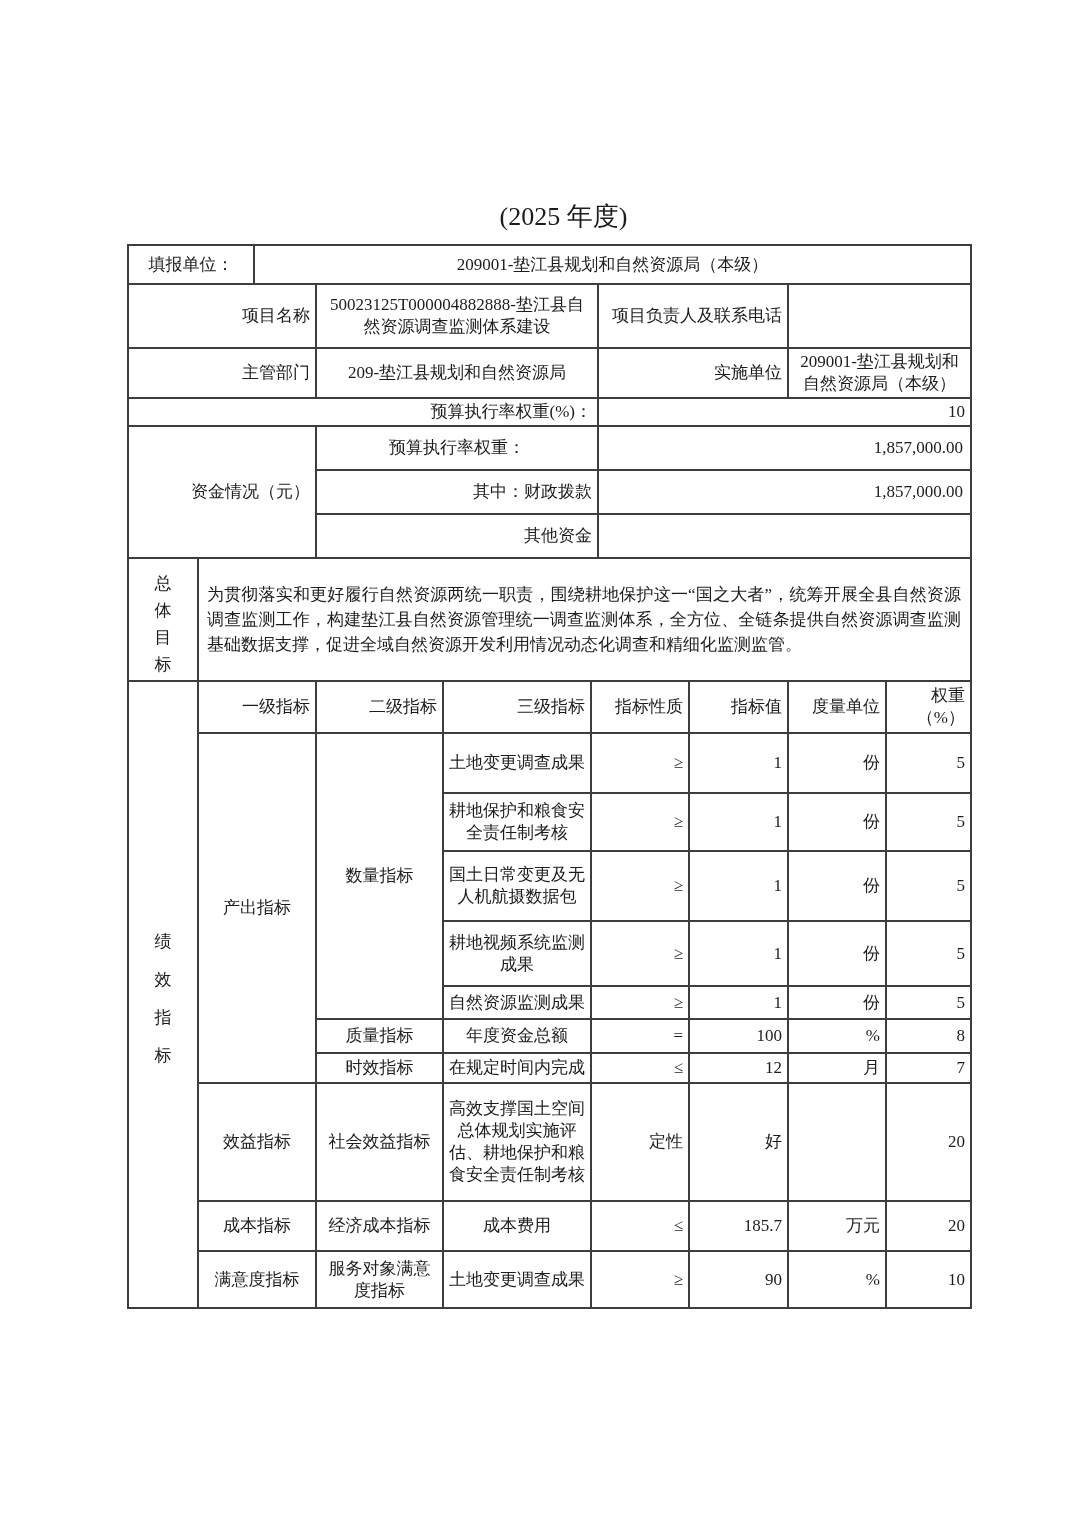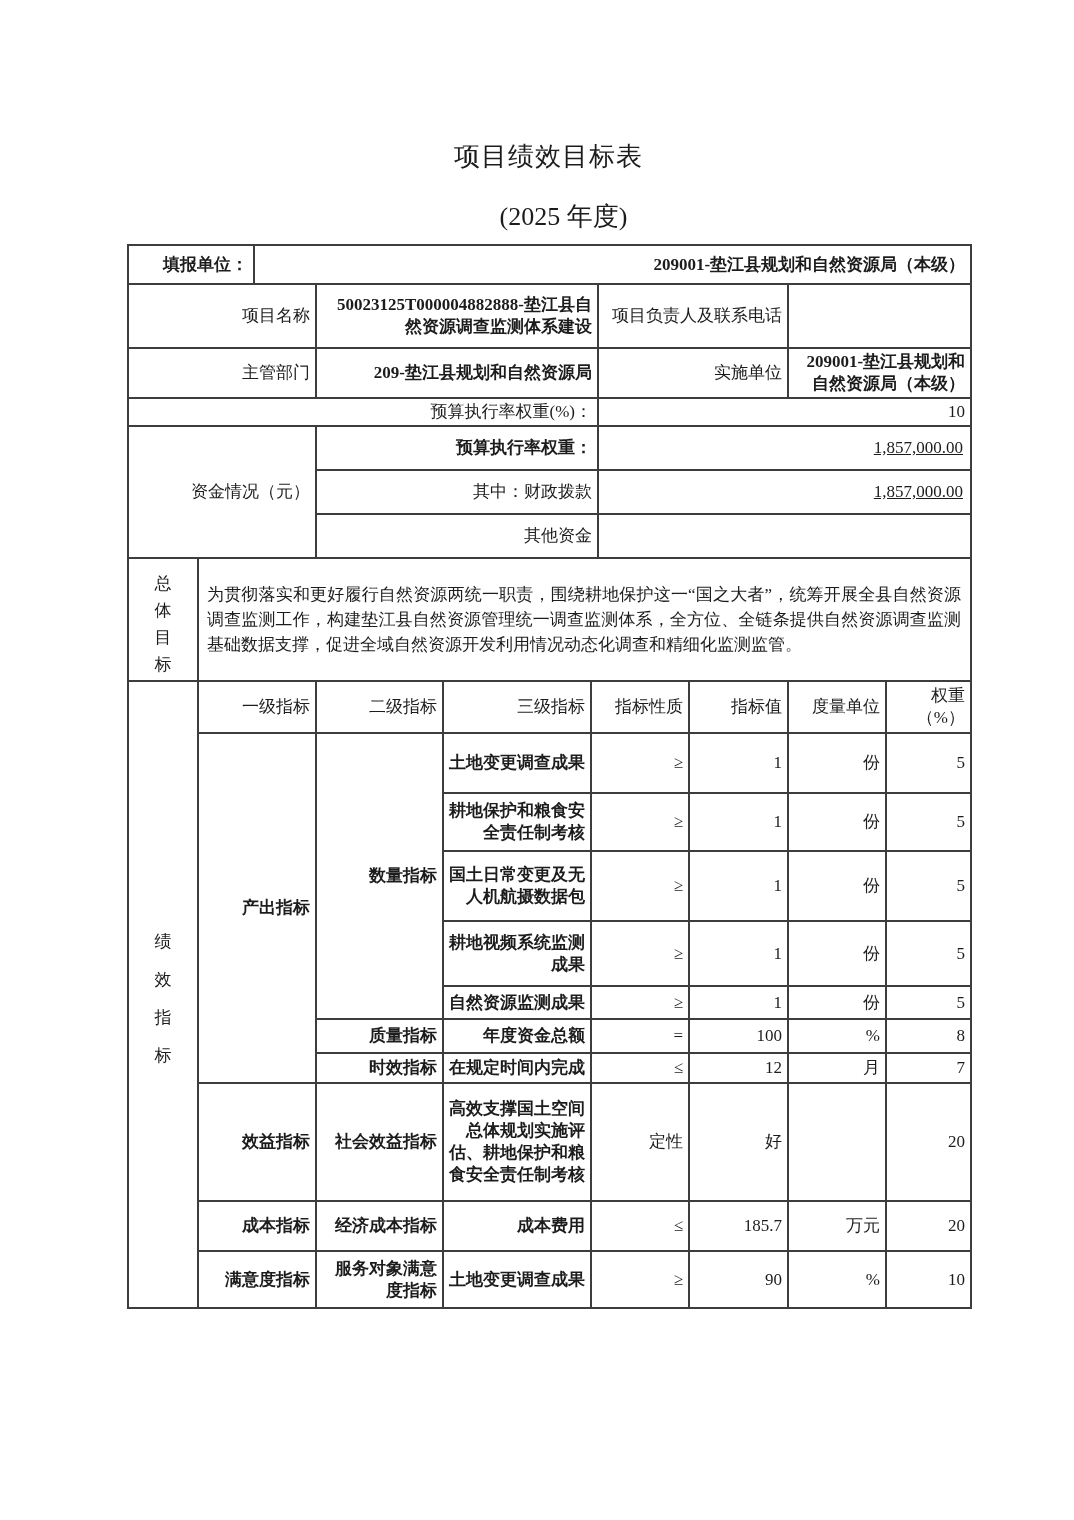--- a/index.html
+++ b/index.html
@@ -30,42 +30,41 @@
   td{
     border:2px solid #3d3d3d;
     padding:2px 5px;
     vertical-align:middle;
     line-height:22px;
     overflow:hidden;
     word-break:break-all;
   }
   .t-ind{ margin-top:-2px; }
   .c{ text-align:right; }
-  .l{ text-align:right;font-weight:bold; }
-  .r{ text-align:right; padding-right:7px;text-decoration:underline; }
+  .l{ text-align:center; }
+  .r{ text-align:right; padding-right:7px; }
   .goal-text{
     text-align:justify; line-height:25px; padding:8px 9px 8px 8px;
   }
   .vtext{
     display:inline-block;
     width:20px;
     line-height:27px;
     word-break:break-all;
     white-space:normal;
     margin-top:8px;
   }
   .vtext.wide{ line-height:38px; }
   .vcell{ text-align:center; padding:0; }
 </style>
 </head>
 <body>
 
 <div class="page">
 
-  <div class="doc-title">项目绩效目标表</div>
   <div class="doc-subtitle">(2025 年度)</div>
 
   <div class="tables">
 
     <table class="t-info">
       <colgroup>
         <col style="width:70px">
           <col style="width:56px">
           <col style="width:62px">
         <col style="width:282px">

